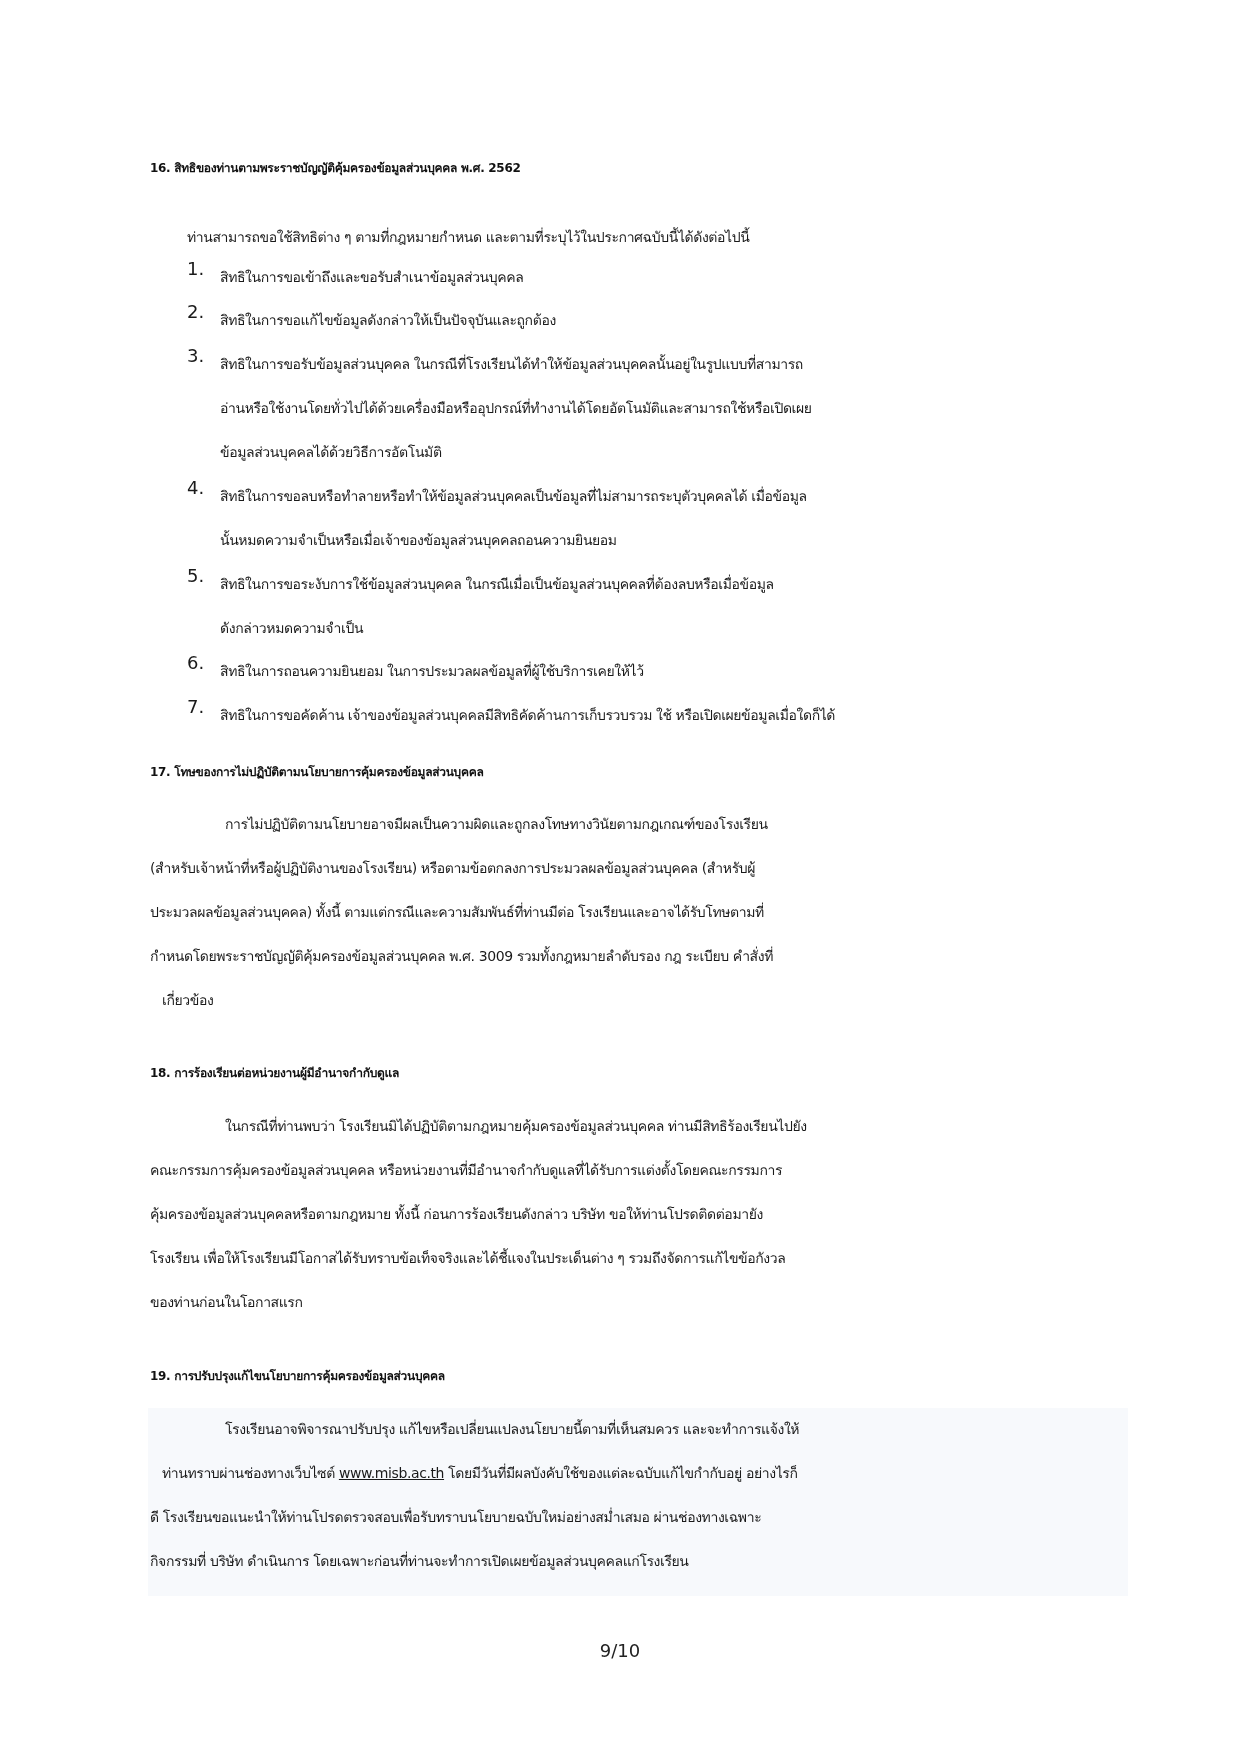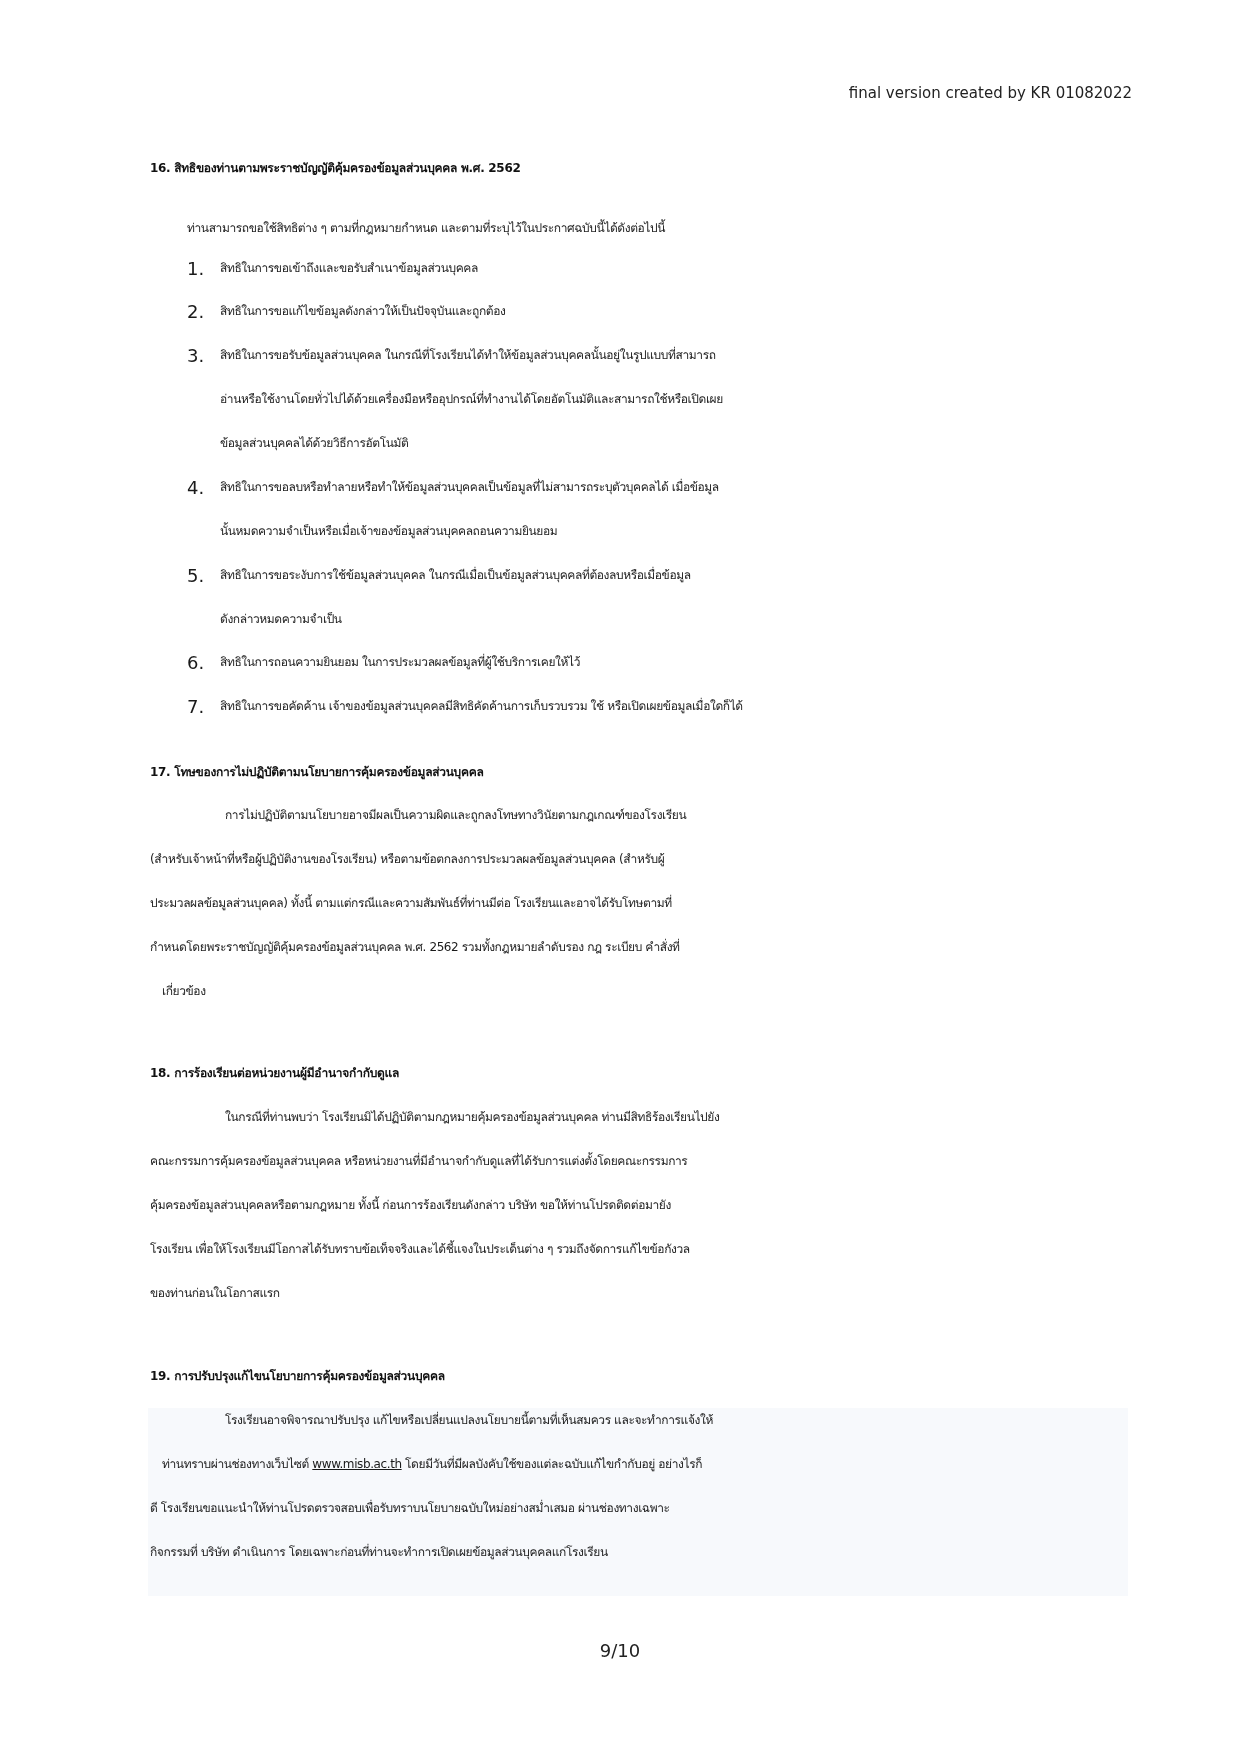--- a/index.html
+++ b/index.html
@@ -10,39 +10,39 @@
     }
     .header {
       position: absolute; right: 108px; top: 76px; text-align: right;
       font-size: 15px; line-height: 34px; color: #222;
     }
     .section-title {
       position: absolute; left: 150px; font-size: 12px; font-weight: bold; color: #111;
       white-space: nowrap; letter-spacing: -0.3px;
     }
     .text-line {
-      position: absolute; font-size: 12px; color: #1a1a1a; white-space: nowrap;
+      position: absolute; font-size: 14px; color: #1a1a1a; white-space: nowrap;
       letter-spacing: -0.4px;
+      margin-top: 8px;
     }
     .list-num { position: absolute; left: 187px; font-size: 18px; color: #1a1a1a; }
     .highlight-block {
       position: absolute; left: 148px; top: 1408px; width: 980px; height: 188px;
       background: #f7f9fc;
     }
     .link { color: #1a1a1a; text-decoration: underline; }
     .footer {
       position: absolute; left: 0; width: 1240px; top: 1640px; text-align: center;
       font-size: 18px; color: #222;
     }
   </style>
 </head>
 <body>
 
 <div class="header">
-  <div>final version created by KR 01082022</div>
 </div>
 
 <div class="section-title" style="top:158px">16. สิทธิของท่านตามพระราชบัญญัติคุ้มครองข้อมูลส่วนบุคคล พ.ศ. 2562</div>
 <div class="text-line" style="left:187px; top:218px">ท่านสามารถขอใช้สิทธิต่าง ๆ ตามที่กฎหมายกำหนด และตามที่ระบุไว้ในประกาศฉบับนี้ได้ดังต่อไปนี้</div>
 
 <span class="list-num" style="top:258px">1.</span>
 <div class="text-line" style="left:220px; top:258px">สิทธิในการขอเข้าถึงและขอรับสำเนาข้อมูลส่วนบุคคล</div>
 
 <span class="list-num" style="top:301px">2.</span>
 <div class="text-line" style="left:220px; top:301px">สิทธิในการขอแก้ไขข้อมูลดังกล่าวให้เป็นปัจจุบันและถูกต้อง</div>
@@ -63,21 +63,21 @@
 <span class="list-num" style="top:652px">6.</span>
 <div class="text-line" style="left:220px; top:652px">สิทธิในการถอนความยินยอม ในการประมวลผลข้อมูลที่ผู้ใช้บริการเคยให้ไว้</div>
 
 <span class="list-num" style="top:696px">7.</span>
 <div class="text-line" style="left:220px; top:696px">สิทธิในการขอคัดค้าน เจ้าของข้อมูลส่วนบุคคลมีสิทธิคัดค้านการเก็บรวบรวม ใช้ หรือเปิดเผยข้อมูลเมื่อใดก็ได้</div>
 
 <div class="section-title" style="top:762px">17. โทษของการไม่ปฏิบัติตามนโยบายการคุ้มครองข้อมูลส่วนบุคคล</div>
 <div class="text-line" style="left:225px; top:805px">การไม่ปฏิบัติตามนโยบายอาจมีผลเป็นความผิดและถูกลงโทษทางวินัยตามกฎเกณฑ์ของโรงเรียน</div>
 <div class="text-line" style="left:150px; top:849px">(สำหรับเจ้าหน้าที่หรือผู้ปฏิบัติงานของโรงเรียน) หรือตามข้อตกลงการประมวลผลข้อมูลส่วนบุคคล (สำหรับผู้</div>
 <div class="text-line" style="left:150px; top:893px">ประมวลผลข้อมูลส่วนบุคคล) ทั้งนี้ ตามแต่กรณีและความสัมพันธ์ที่ท่านมีต่อ โรงเรียนและอาจได้รับโทษตามที่</div>
-<div class="text-line" style="left:150px; top:937px">กำหนดโดยพระราชบัญญัติคุ้มครองข้อมูลส่วนบุคคล พ.ศ. 2562 รวมทั้งกฎหมายลำดับรอง กฎ ระเบียบ คำสั่งที่</div>
+<div class="text-line" style="left:150px; top:937px">กำหนดโดยพระราชบัญญัติคุ้มครองข้อมูลส่วนบุคคล พ.ศ. 3009 รวมทั้งกฎหมายลำดับรอง กฎ ระเบียบ คำสั่งที่</div>
 <div class="text-line" style="left:162px; top:981px">เกี่ยวข้อง</div>
 
 <div class="section-title" style="top:1063px">18. การร้องเรียนต่อหน่วยงานผู้มีอำนาจกำกับดูแล</div>
 <div class="text-line" style="left:225px; top:1107px">ในกรณีที่ท่านพบว่า โรงเรียนมิได้ปฏิบัติตามกฎหมายคุ้มครองข้อมูลส่วนบุคคล ท่านมีสิทธิร้องเรียนไปยัง</div>
 <div class="text-line" style="left:150px; top:1151px">คณะกรรมการคุ้มครองข้อมูลส่วนบุคคล หรือหน่วยงานที่มีอำนาจกำกับดูแลที่ได้รับการแต่งตั้งโดยคณะกรรมการ</div>
 <div class="text-line" style="left:150px; top:1195px">คุ้มครองข้อมูลส่วนบุคคลหรือตามกฎหมาย ทั้งนี้ ก่อนการร้องเรียนดังกล่าว บริษัท ขอให้ท่านโปรดติดต่อมายัง</div>
 <div class="text-line" style="left:150px; top:1239px">โรงเรียน เพื่อให้โรงเรียนมีโอกาสได้รับทราบข้อเท็จจริงและได้ชี้แจงในประเด็นต่าง ๆ รวมถึงจัดการแก้ไขข้อกังวล</div>
 <div class="text-line" style="left:150px; top:1283px">ของท่านก่อนในโอกาสแรก</div>
 
 <div class="section-title" style="top:1366px">19. การปรับปรุงแก้ไขนโยบายการคุ้มครองข้อมูลส่วนบุคคล</div>

